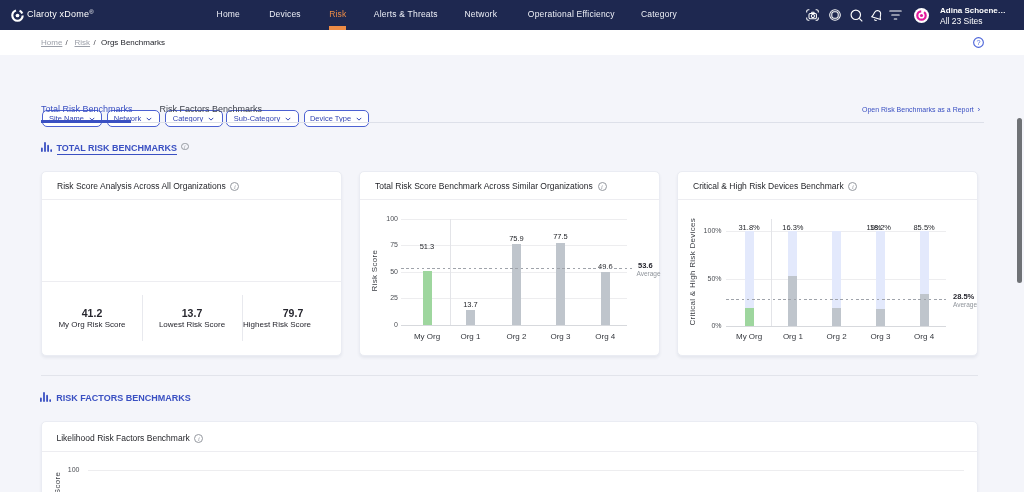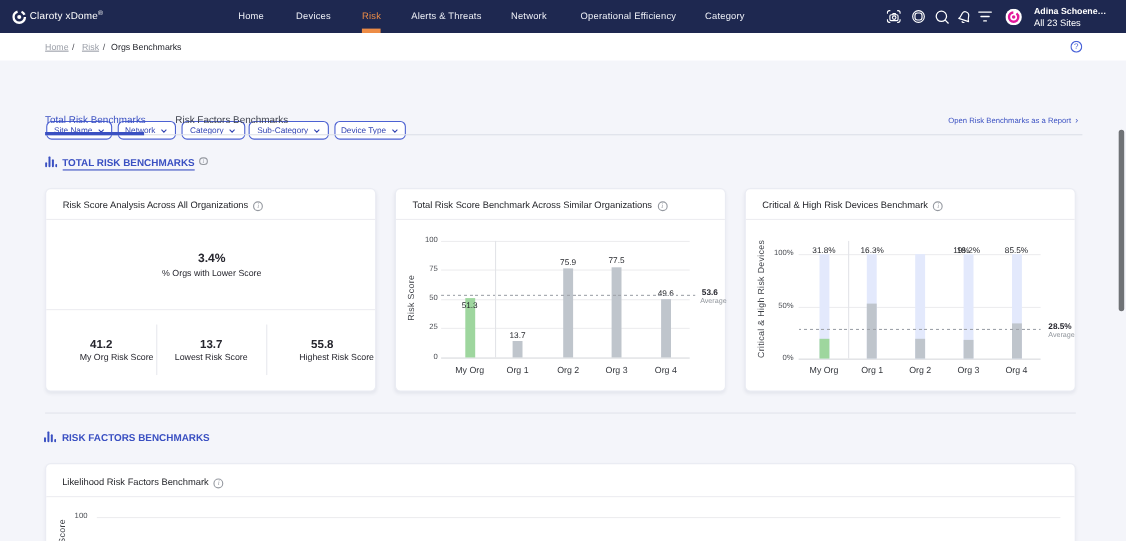--- a/index.html
+++ b/index.html
@@ -161,31 +161,29 @@
     <rect x="6.2" y="2.8" width="1.8" height="7.2" rx="0.9"></rect>
     <rect x="9.3" y="7.2" width="1.8" height="2.8" rx="0.9"></rect>
   </svg>
   <span class="abs sec-title" style="left:56.5px;top:143px;border-bottom:1px solid #3a50c2;padding-bottom:1px">TOTAL RISK BENCHMARKS</span>
   <span class="abs info" style="left:181px;top:142.5px;width:7.5px;height:7.5px;font-size:5.5px;line-height:6.5px">i</span>
 
   <div class="card" style="left:41px;top:171px;width:301px;height:185px">
     <div class="card-head">
         <span class="card-title">Risk Score Analysis Across All Organizations&nbsp; <span class="info">i</span></span>
       </div>
-    <div class="abs" style="left:0;top:57px;width:301px;text-align:center;font-size:11px;font-weight:bold;color:#26262e">3.4%</div>
-    <div class="abs" style="left:0;top:71.5px;width:301px;text-align:center;font-size:8px;color:#26262e">% Orgs with Lower Score</div>
     <div class="abs" style="left:0;top:109px;width:299px;height:1px;background:#ededf1"></div>
     <div class="abs" style="left:99.5px;top:123px;width:1px;height:46px;background:#e8e9ee"></div>
     <div class="abs" style="left:200.4px;top:123px;width:1px;height:46px;background:#e8e9ee"></div>
     <div class="abs" style="left:0;top:135px;width:100px;text-align:center;font-size:10.5px;font-weight:bold;color:#26262e">41.2</div>
-    <div class="abs" style="left:14px;top:148px;width:100px;text-align:center;font-size:8px;color:#26262e">My Org Risk Score</div>
+    <div class="abs" style="left:0;top:148px;width:100px;text-align:center;font-size:8px;color:#26262e">My Org Risk Score</div>
     <div class="abs" style="left:100px;top:135px;width:100px;text-align:center;font-size:10.5px;font-weight:bold;color:#26262e">13.7</div>
     <div class="abs" style="left:100px;top:148px;width:100px;text-align:center;font-size:8px;color:#26262e">Lowest Risk Score</div>
-    <div class="abs" style="left:201px;top:135px;width:100px;text-align:center;font-size:10.5px;font-weight:bold;color:#26262e">55.8</div>
-    <div class="abs" style="left:214px;top:148px;width:100px;text-align:center;font-size:8px;color:#26262e">Highest Risk Score</div>
+    <div class="abs" style="left:201px;top:135px;width:100px;text-align:center;font-size:10.5px;font-weight:bold;color:#26262e">79.7</div>
+    <div class="abs" style="left:201px;top:148px;width:100px;text-align:left;font-size:8px;color:#26262e">Highest Risk Score</div>
   </div>
 
   <div class="card" style="left:359px;top:171px;width:301px;height:185px">
     <div class="card-head">
         <span class="card-title">Total Risk Score Benchmark Across Similar Organizations&nbsp; <span class="info">i</span></span>
       </div>
   </div>
 
   <div class="ylab" style="left:354px;top:266.5px;width:40px">Risk Score</div>
   <div class="tick" style="left:378px;top:214.8px;width:20px">100</div>
@@ -197,21 +195,21 @@
   <div class="gridline" style="left:401px;top:245.3px;width:226px"></div>
   <div class="gridline" style="left:401px;top:271.9px;width:226px"></div>
   <div class="gridline" style="left:401px;top:298.4px;width:226px"></div>
   <div class="axisline" style="left:401px;top:325px;width:226px"></div>
   <div class="vsep" style="left:449.7px;top:218.7px;height:106.3px"></div>
   <div class="bar" style="left:422.5px;top:270.5px;width:9px;height:54.5px;background:#9ed69e"></div>
   <div class="bar" style="left:466px;top:310.4px;width:9px;height:14.6px;background:#bfc5cc"></div>
   <div class="bar" style="left:512px;top:244.3px;width:9px;height:80.7px;background:#bfc5cc"></div>
   <div class="bar" style="left:556px;top:242.6px;width:9px;height:82.4px;background:#bfc5cc"></div>
   <div class="bar" style="left:600.8px;top:272.3px;width:9px;height:52.7px;background:#bfc5cc"></div>
-  <div class="barval" style="left:427px;top:273px">51.3</div>
+  <div class="barval" style="left:427px;top:242px">51.3</div>
   <div class="barval" style="left:470.5px;top:299.7px">13.7</div>
   <div class="barval" style="left:516.5px;top:233.6px">75.9</div>
   <div class="barval" style="left:560.5px;top:231.9px">77.5</div>
   <div class="barval" style="left:605.3px;top:261.6px">49.6</div>
   <div class="dash" style="left:400.6px;top:268px;width:231px"></div>
   <div class="avg-num" style="left:638px;top:261px">53.6</div>
   <div class="avg-lbl" style="left:636.5px;top:269.5px">Average</div>
   <div class="xlabel" style="left:427px;top:332.3px">My Org</div>
   <div class="xlabel" style="left:470.5px;top:332.3px">Org 1</div>
   <div class="xlabel" style="left:516.5px;top:332.3px">Org 2</div>

